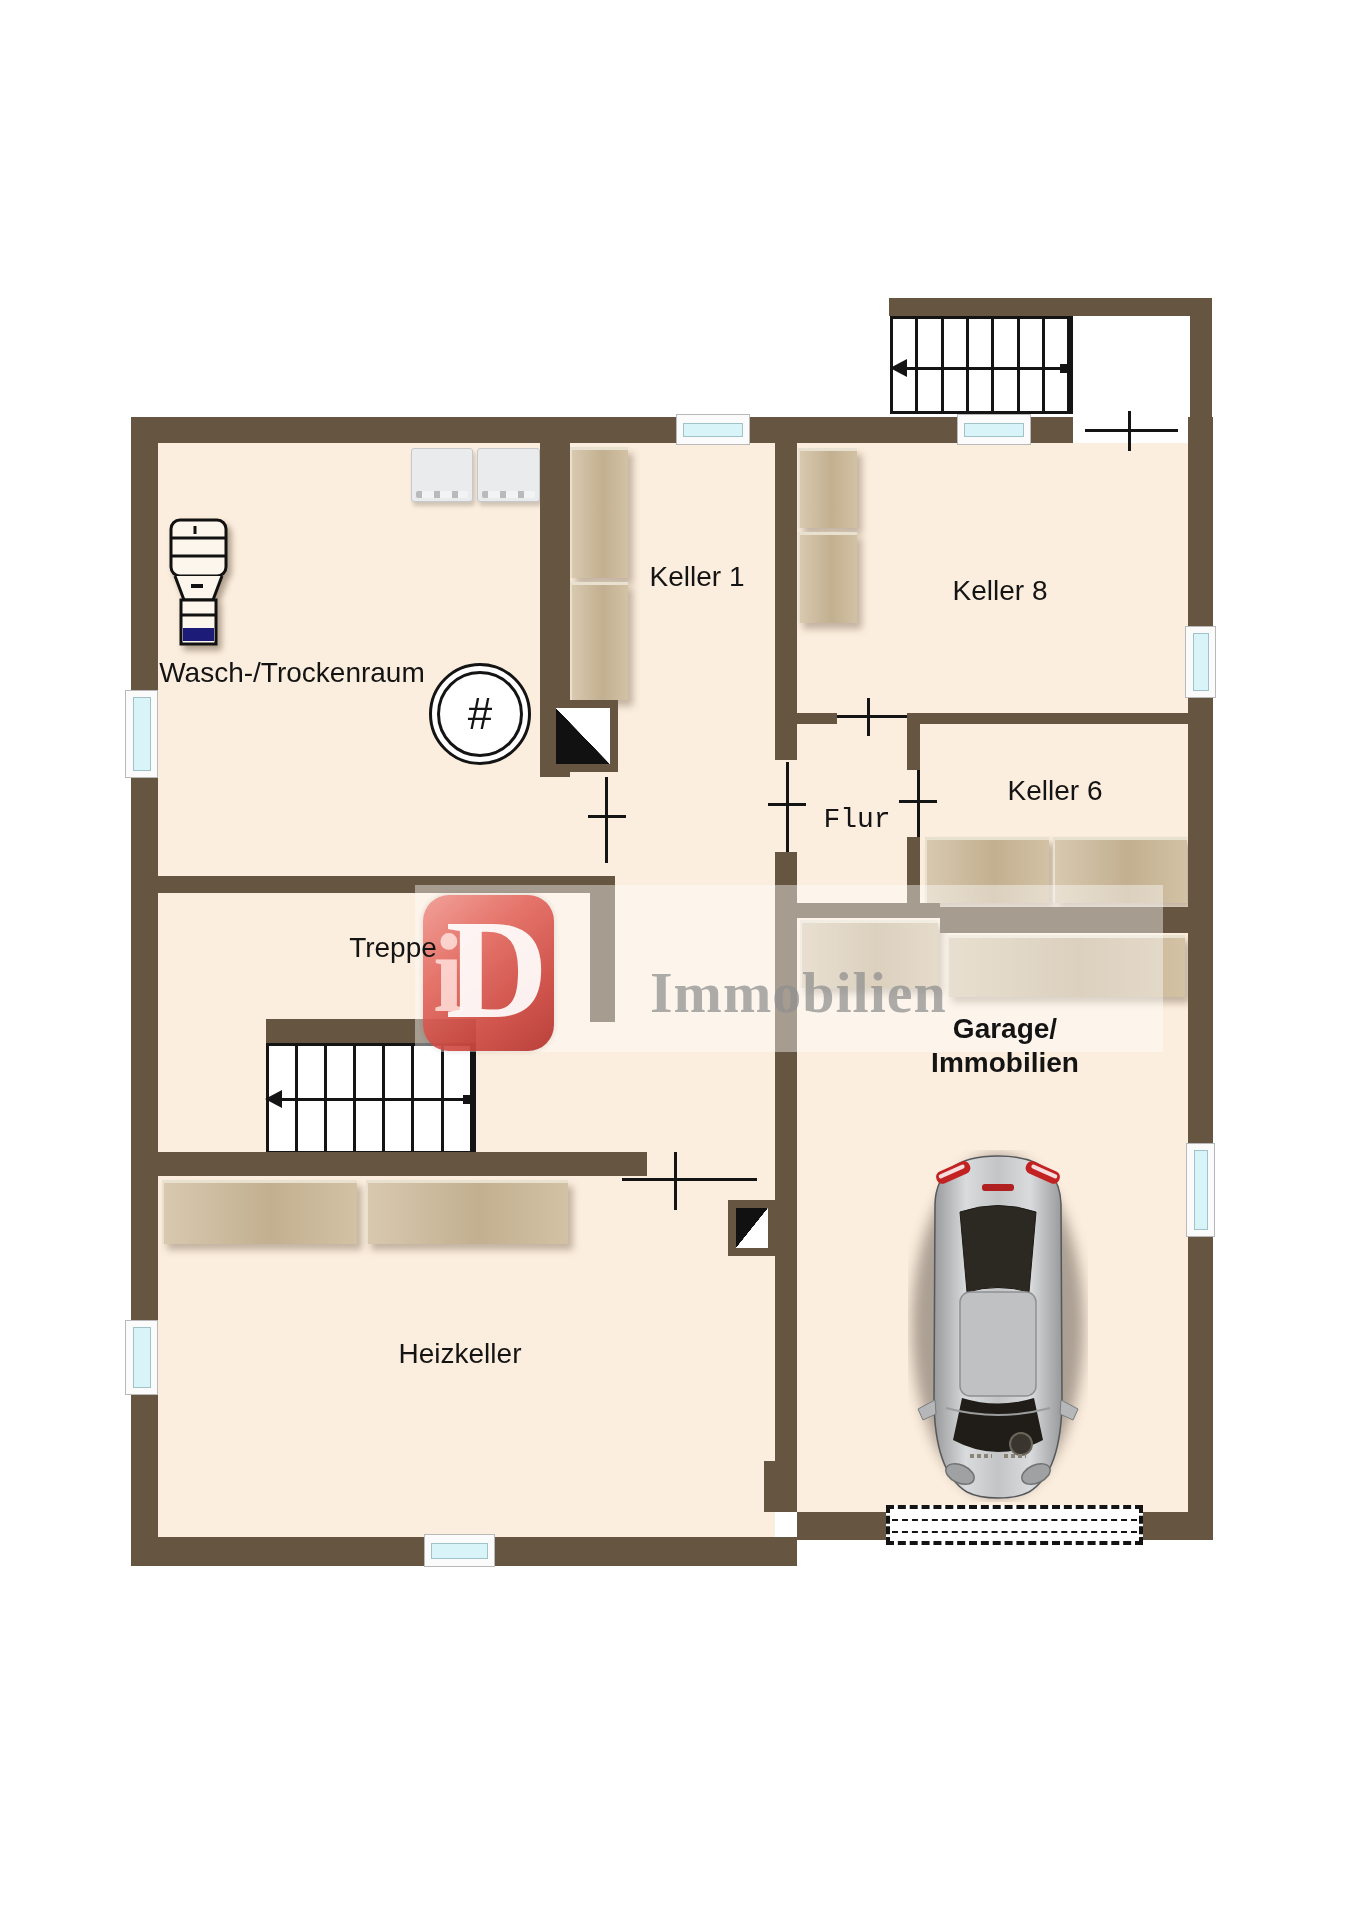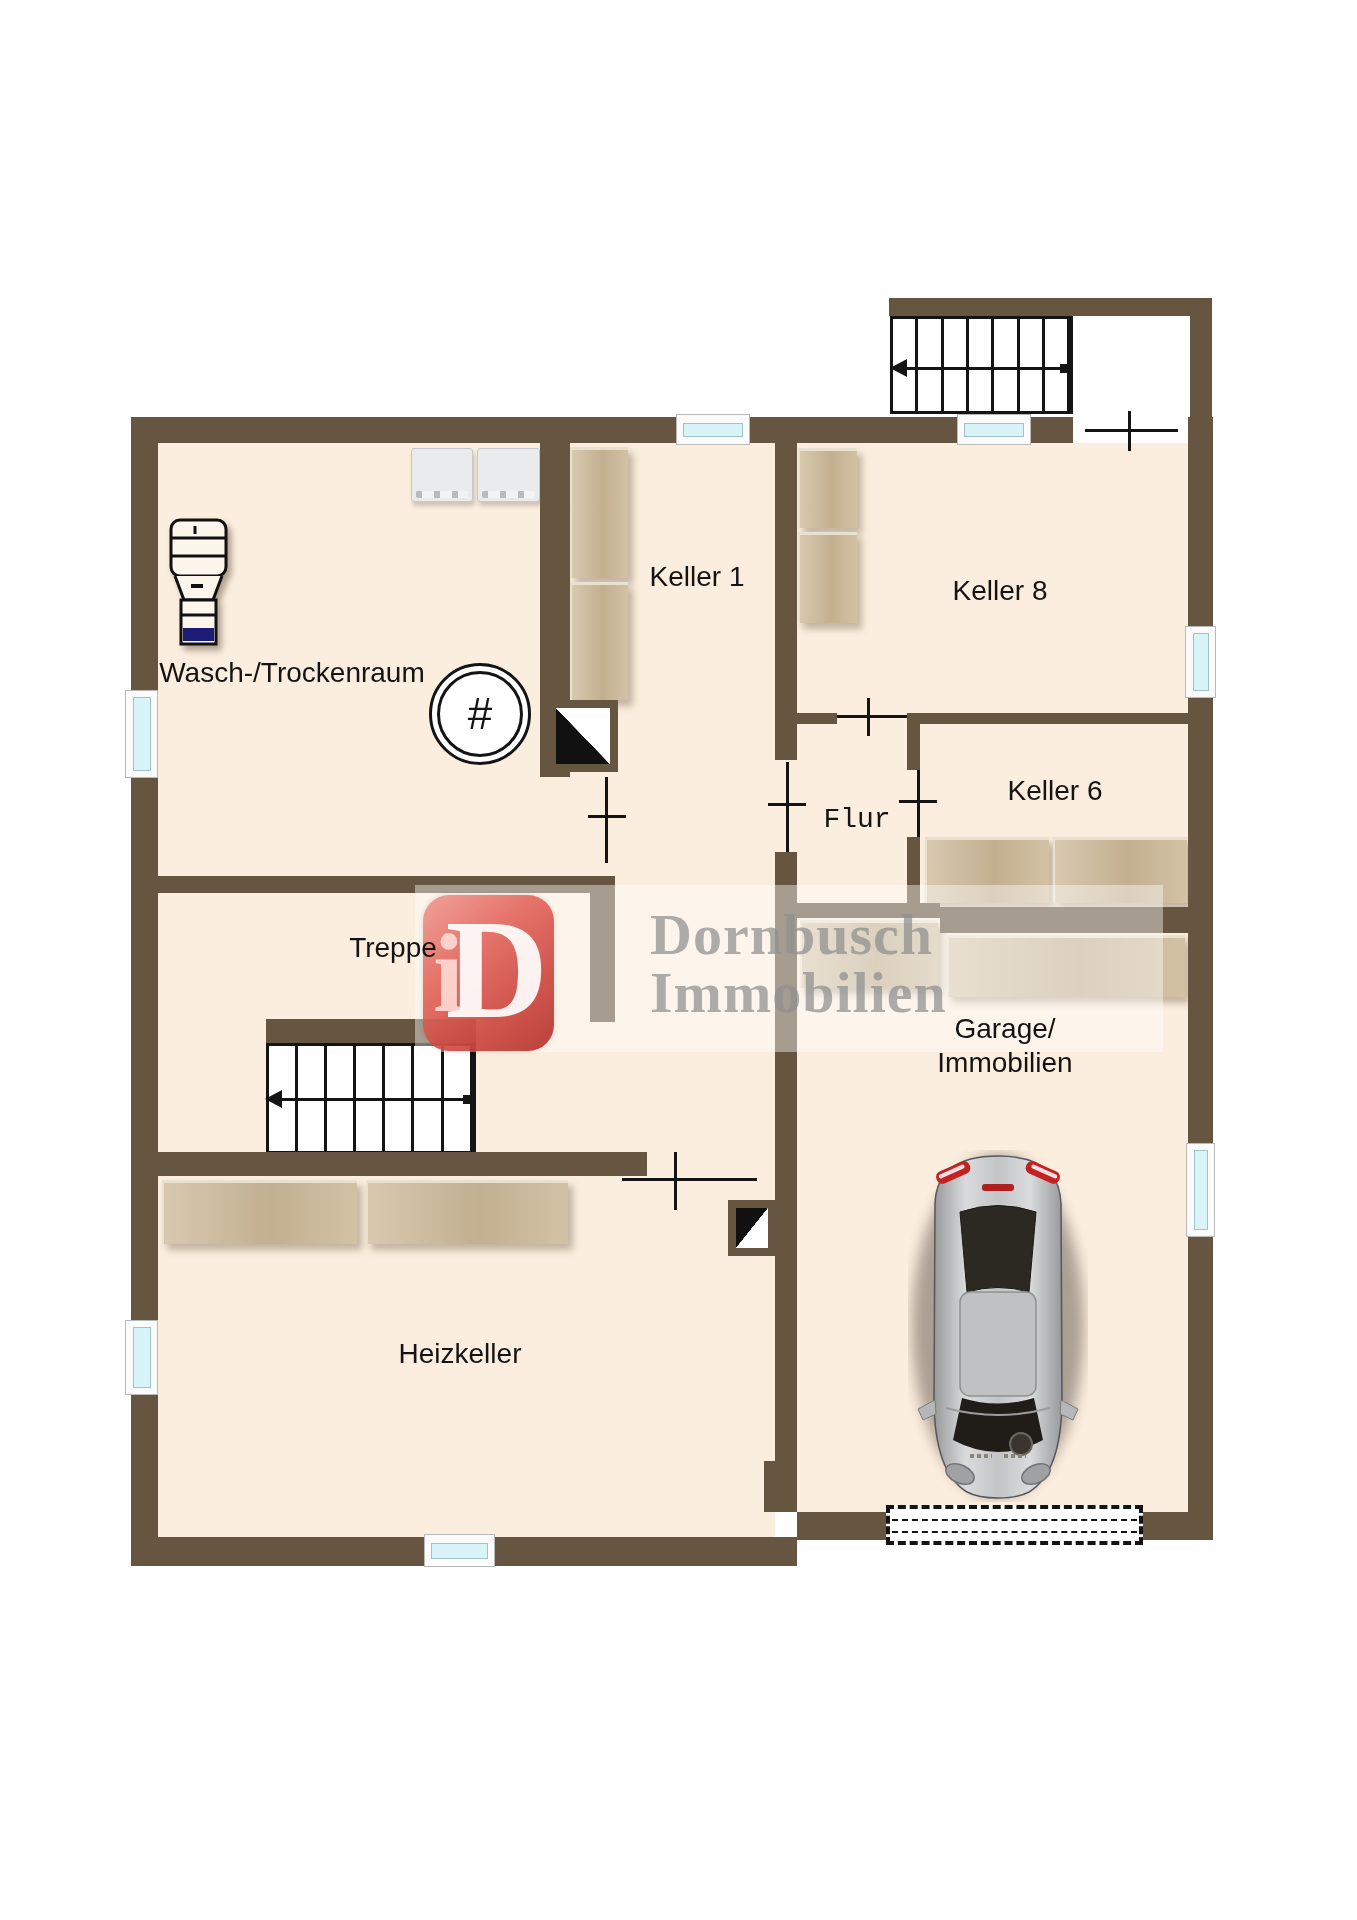--- a/index.html
+++ b/index.html
@@ -217,28 +217,27 @@
   <div class="gdoor" style="left:886px;top:1505px;width:257px;height:40px;">
     <div class="dash" style="top:10px;"></div>
     <div class="dash" style="top:22px;"></div>
   </div>
 
   <div class="veil" style="left:415px;top:885px;width:748px;height:167px;"></div>
   <div class="wm-logo" style="left:423px;top:895px;width:131px;height:156px;">
     <span class="i">i</span>
     <span class="d">D</span>
   </div>
-  <div class="wm-text" style="left:650px;top:901px;">Dornbusch</div>
   <div class="wm-text" style="left:650px;top:959px;">Immobilien</div>
 
   <div class="label" style="left:292px;top:656px;">Wasch-/Trockenraum</div>
   <div class="label" style="left:697px;top:560px;">Keller 1</div>
   <div class="label" style="left:1000px;top:574px;">Keller 8</div>
   <div class="label" style="left:1055px;top:774px;">Keller 6</div>
   <div class="label" style="left:857px;top:803px;font-family:Liberation Mono, monospace;">Flur</div>
   <div class="label" style="left:393px;top:931px;">Treppe</div>
   <div class="label" style="left:460px;top:1337px;text-align:center;">Heizkeller</div>
-  <div class="label two" style="left:1005px;top:1012px;">
+  <div class="label two" style="left:1005px;top:1012px;font-weight:bold;">
     <div>Garage/</div>
     <div>Immobilien</div>
   </div>
 
 </div>
 
 </body></html>

